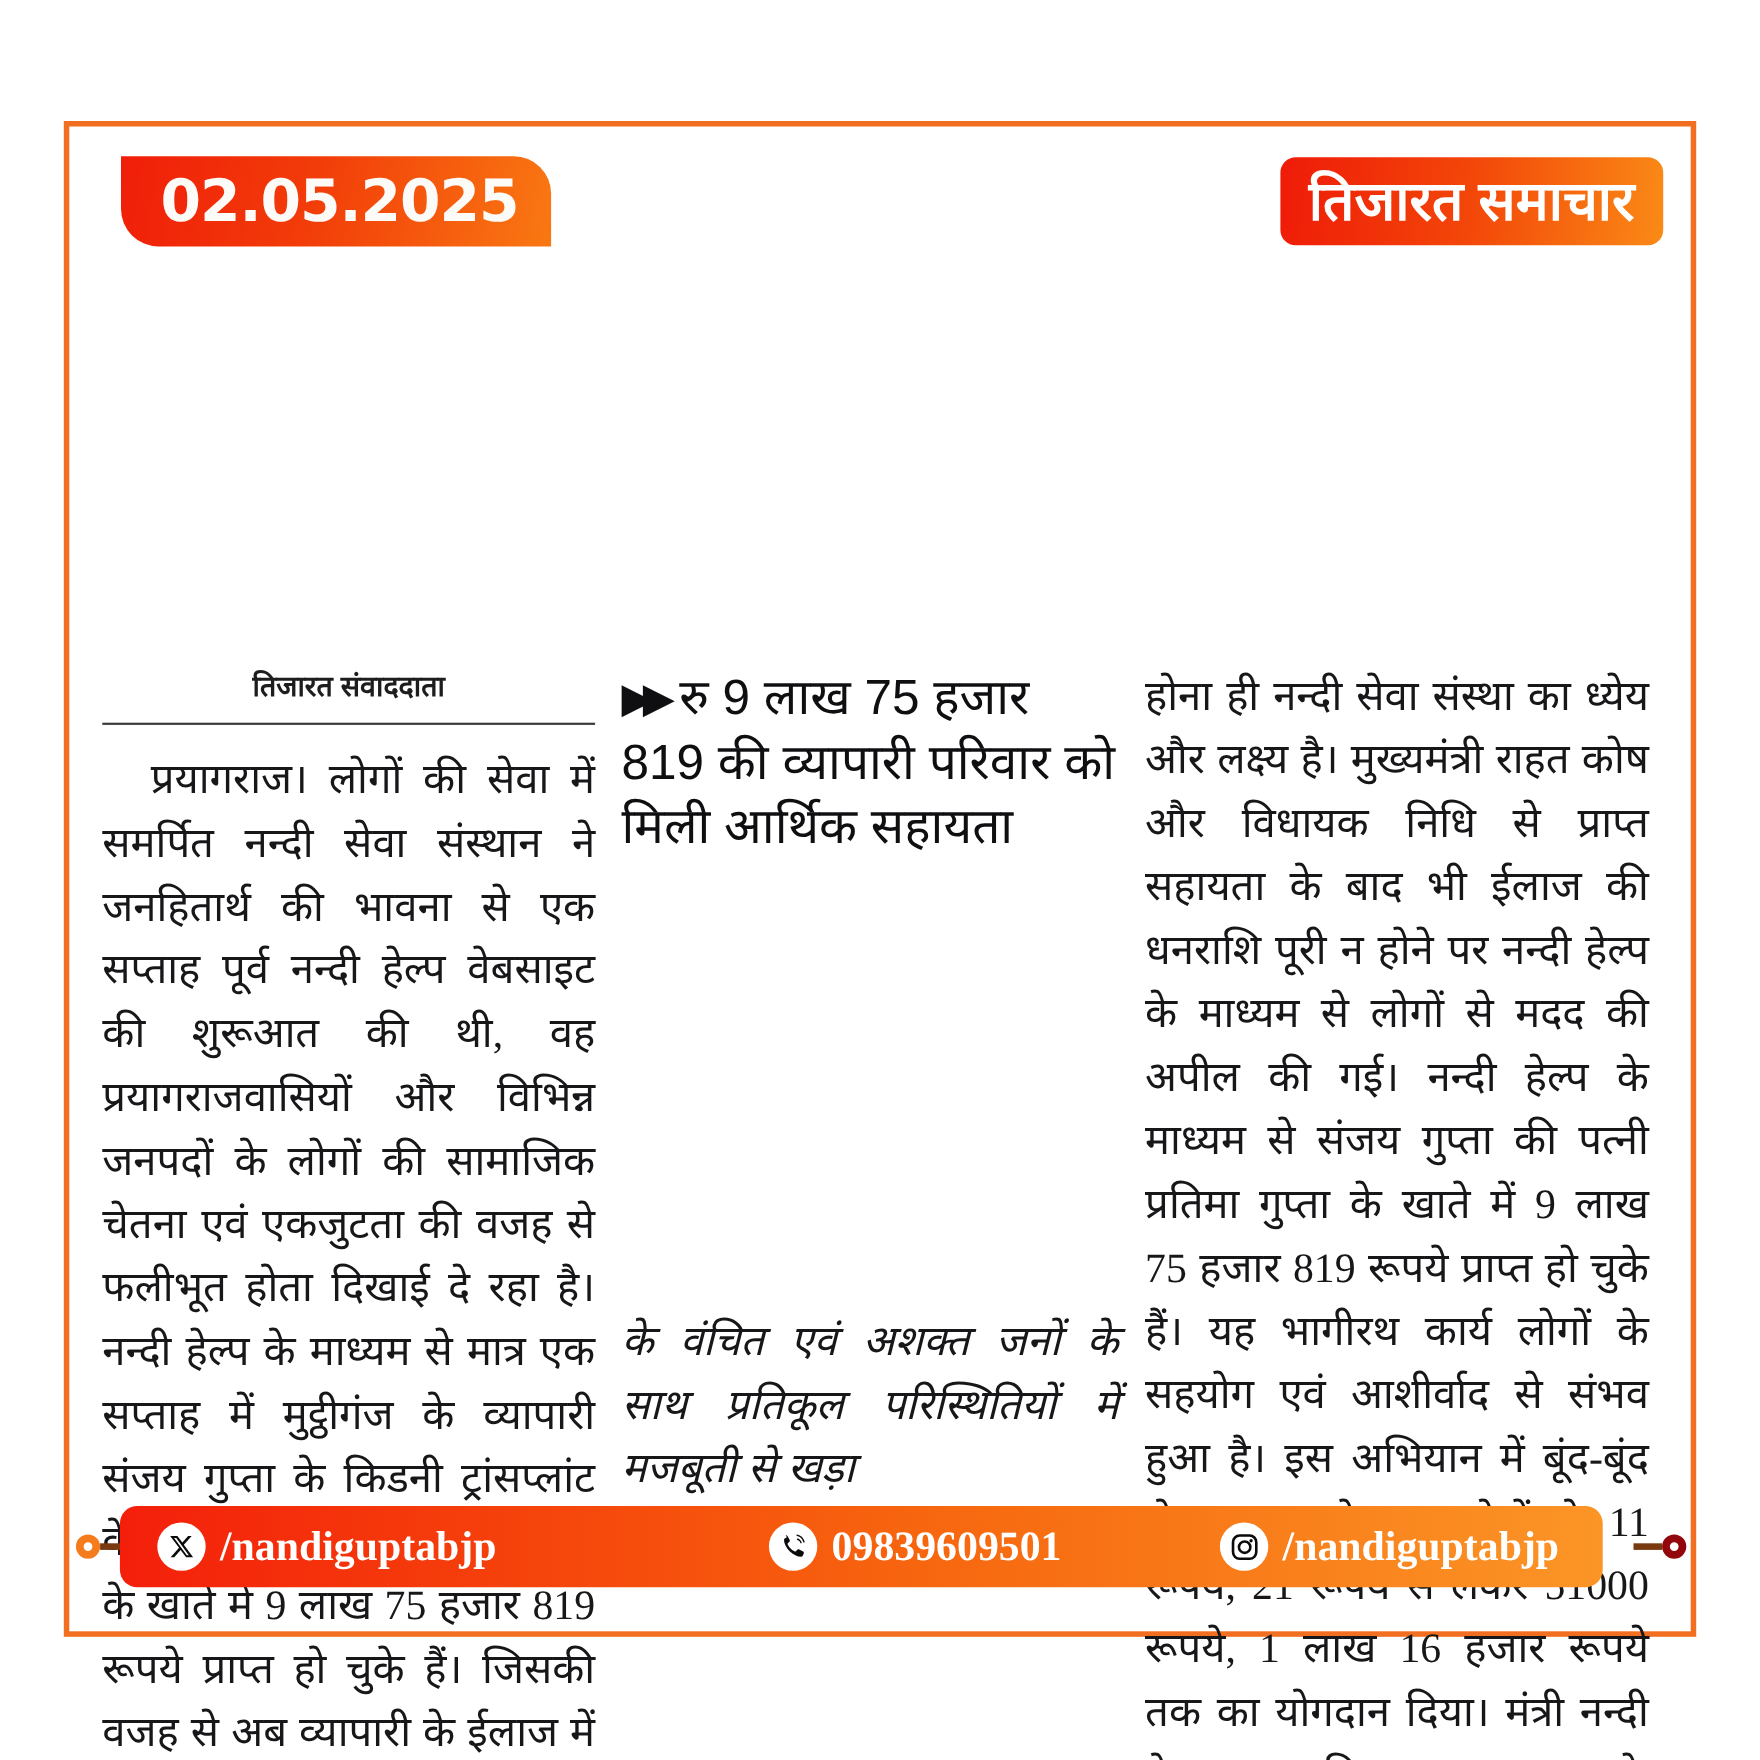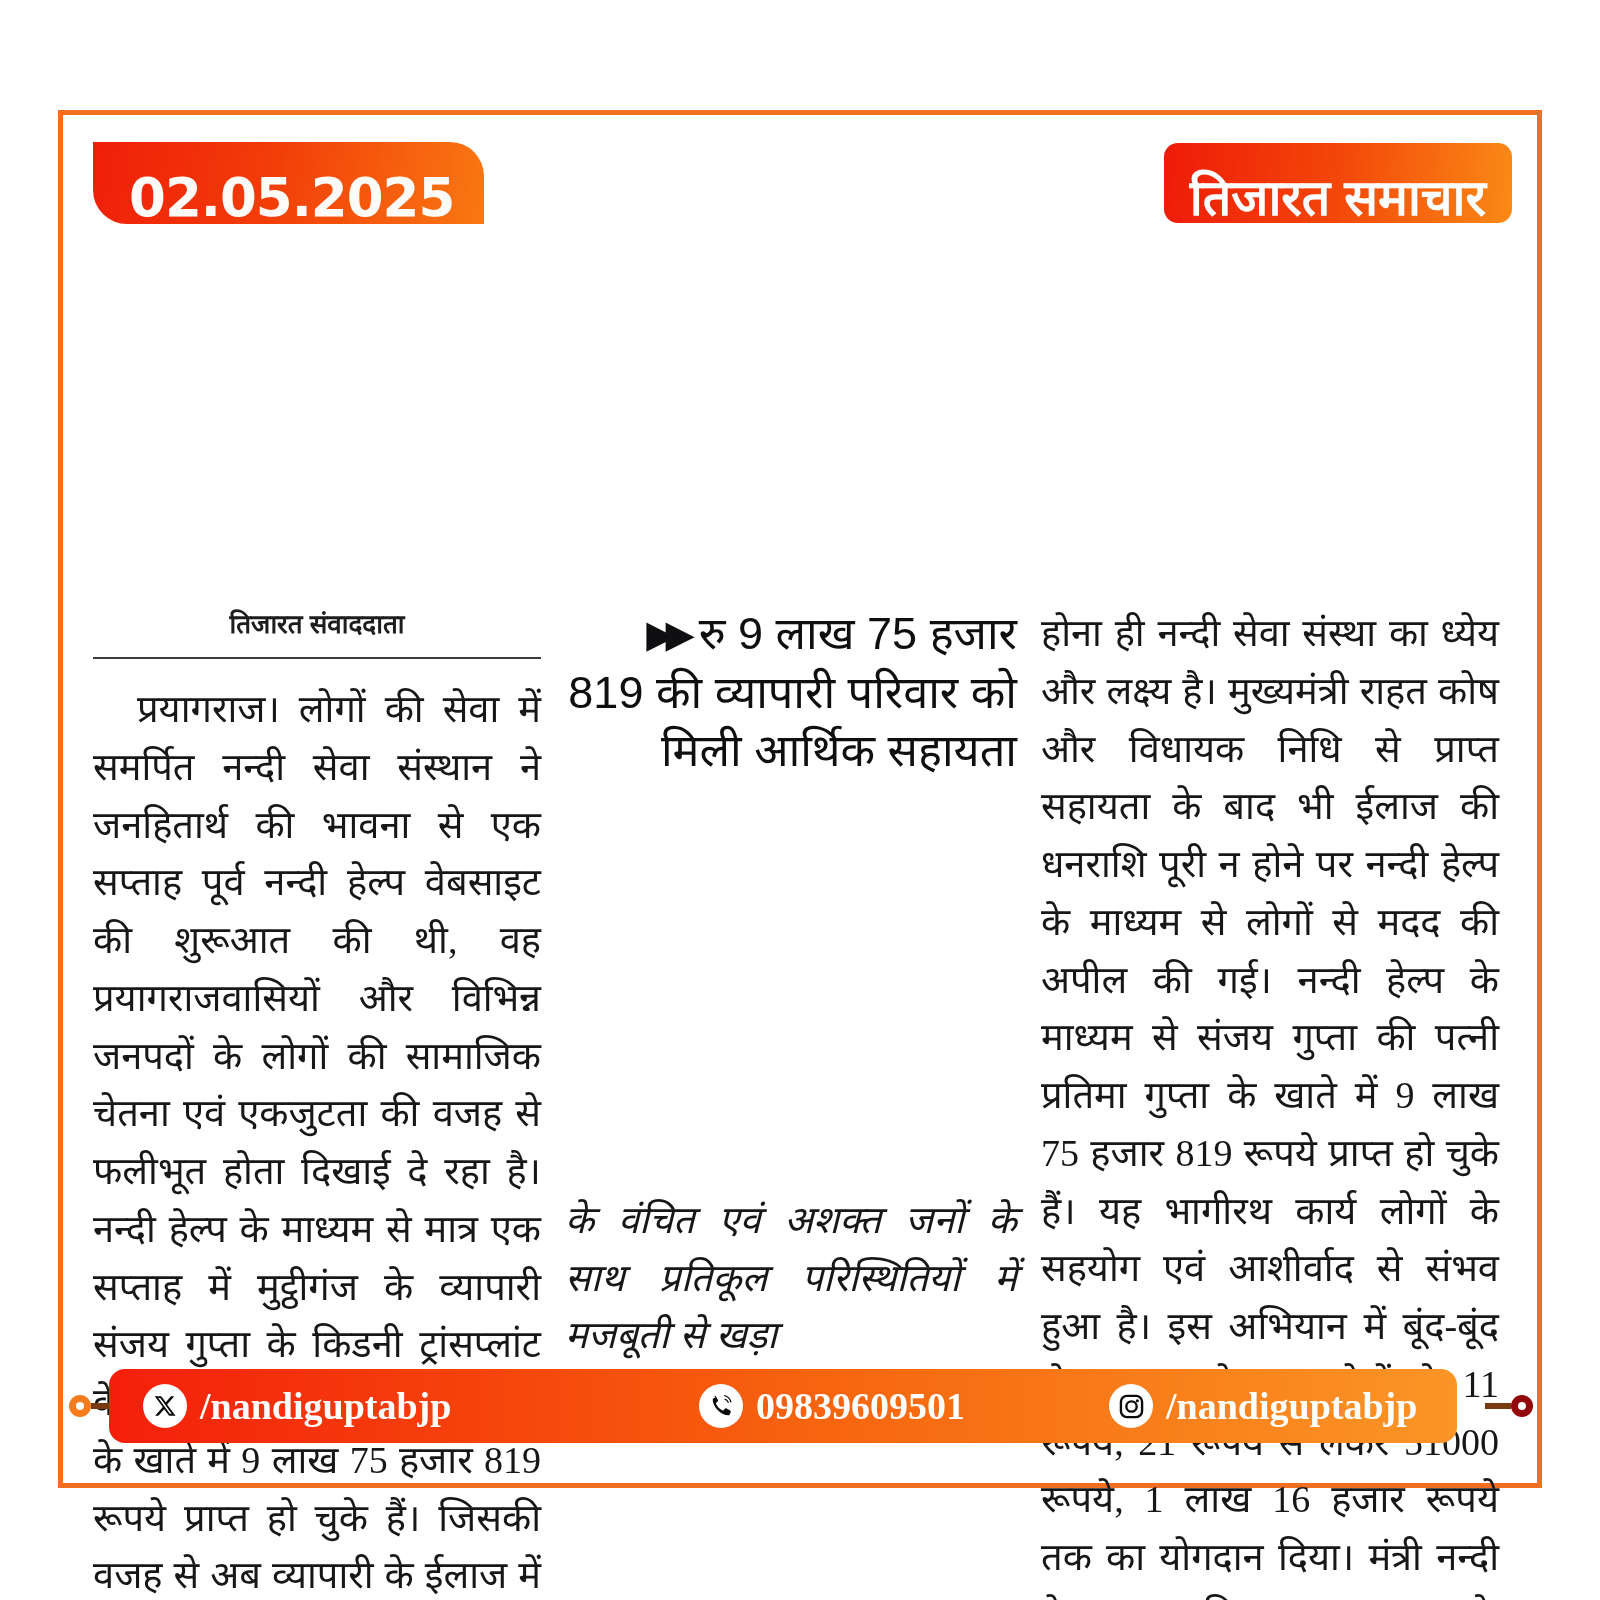--- a/index.html
+++ b/index.html
@@ -38,46 +38,46 @@
   
   #header {
     position: absolute;
     left: 0; top: 0;
     width: 100%;
     height: 150px;
   }
 
   #date-badge {
     position: absolute;
-    left: 30px;
+    left: 47px;
     top: 27px;
     height: 82px;
     padding: 0 30px 0 36px;
     display: flex;
-    align-items: flex-end;
+    align-items: center;
     background: linear-gradient(100deg, #f01e09 0%, #f23d09 45%, #f97812 100%);
     border-radius: 0 34px 0 34px;
   }
   #date-badge .txt {
     font-family: "DejaVu Sans", sans-serif;
     font-weight: 700;
     font-size: 53px;
     letter-spacing: -1px;
     color: #fdfbf7;
     line-height: 1;
   }
 
   #paper-name-badge {
     position: absolute;
     right: 25px;
     top: 28px;
     height: 80px;
     padding: 0 26px 0 26px;
     display: flex;
-    align-items: flex-end;
+    align-items: center;
     background: linear-gradient(95deg, #ef1b08 0%, #f34709 50%, #fa8a16 100%);
     border-radius: 14px 14px 14px 14px;
   }
   #paper-name-badge .txt {
     font-family: "Liberation Sans", sans-serif;
     font-weight: 700;
     font-size: 50px;
     color: #ffffff;
     line-height: 1;
     white-space: nowrap;
@@ -147,21 +147,21 @@
     margin: 0;
     padding: 0;
     list-style: none;
   }
   .highlight-item {
     font-family: "Liberation Sans", "DejaVu Sans", sans-serif;
     font-weight: 400;
     font-size: 45px;
     line-height: 1.30;
     color: #0f0f12;
-    text-align: right;
+    text-align: left;
     margin-bottom: 10px;
   }
   .bullet-mark {
     font-size: 38px;
     letter-spacing: -10px;
     margin-right: 14px;
     vertical-align: 2px;
     color: #0f0f12;
   }
   #col2-tail {

